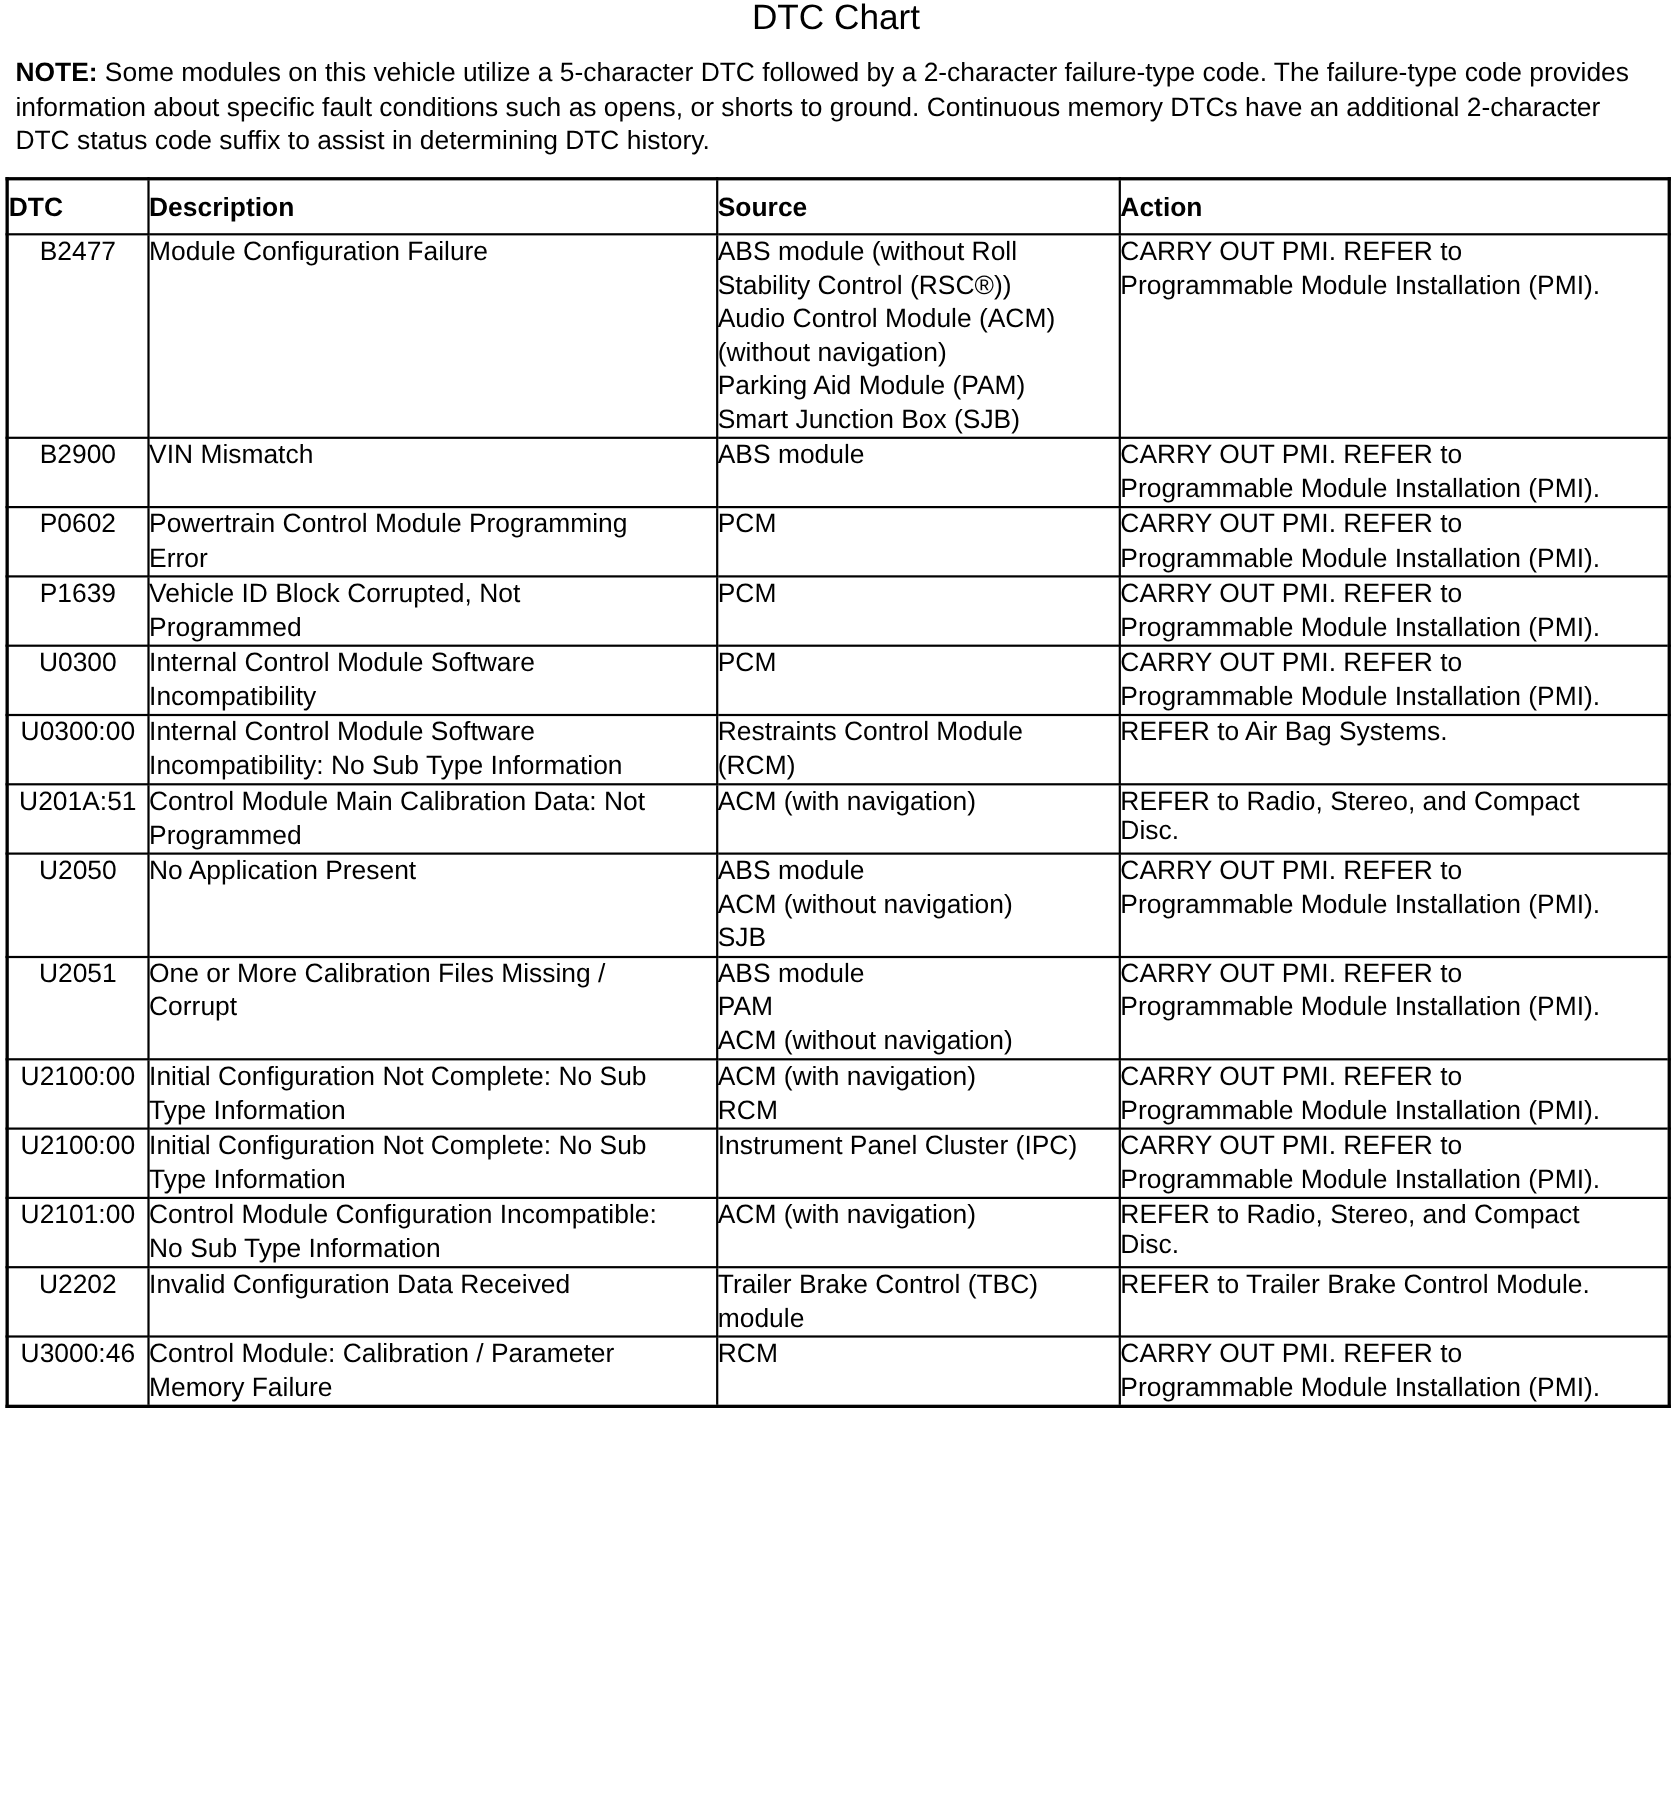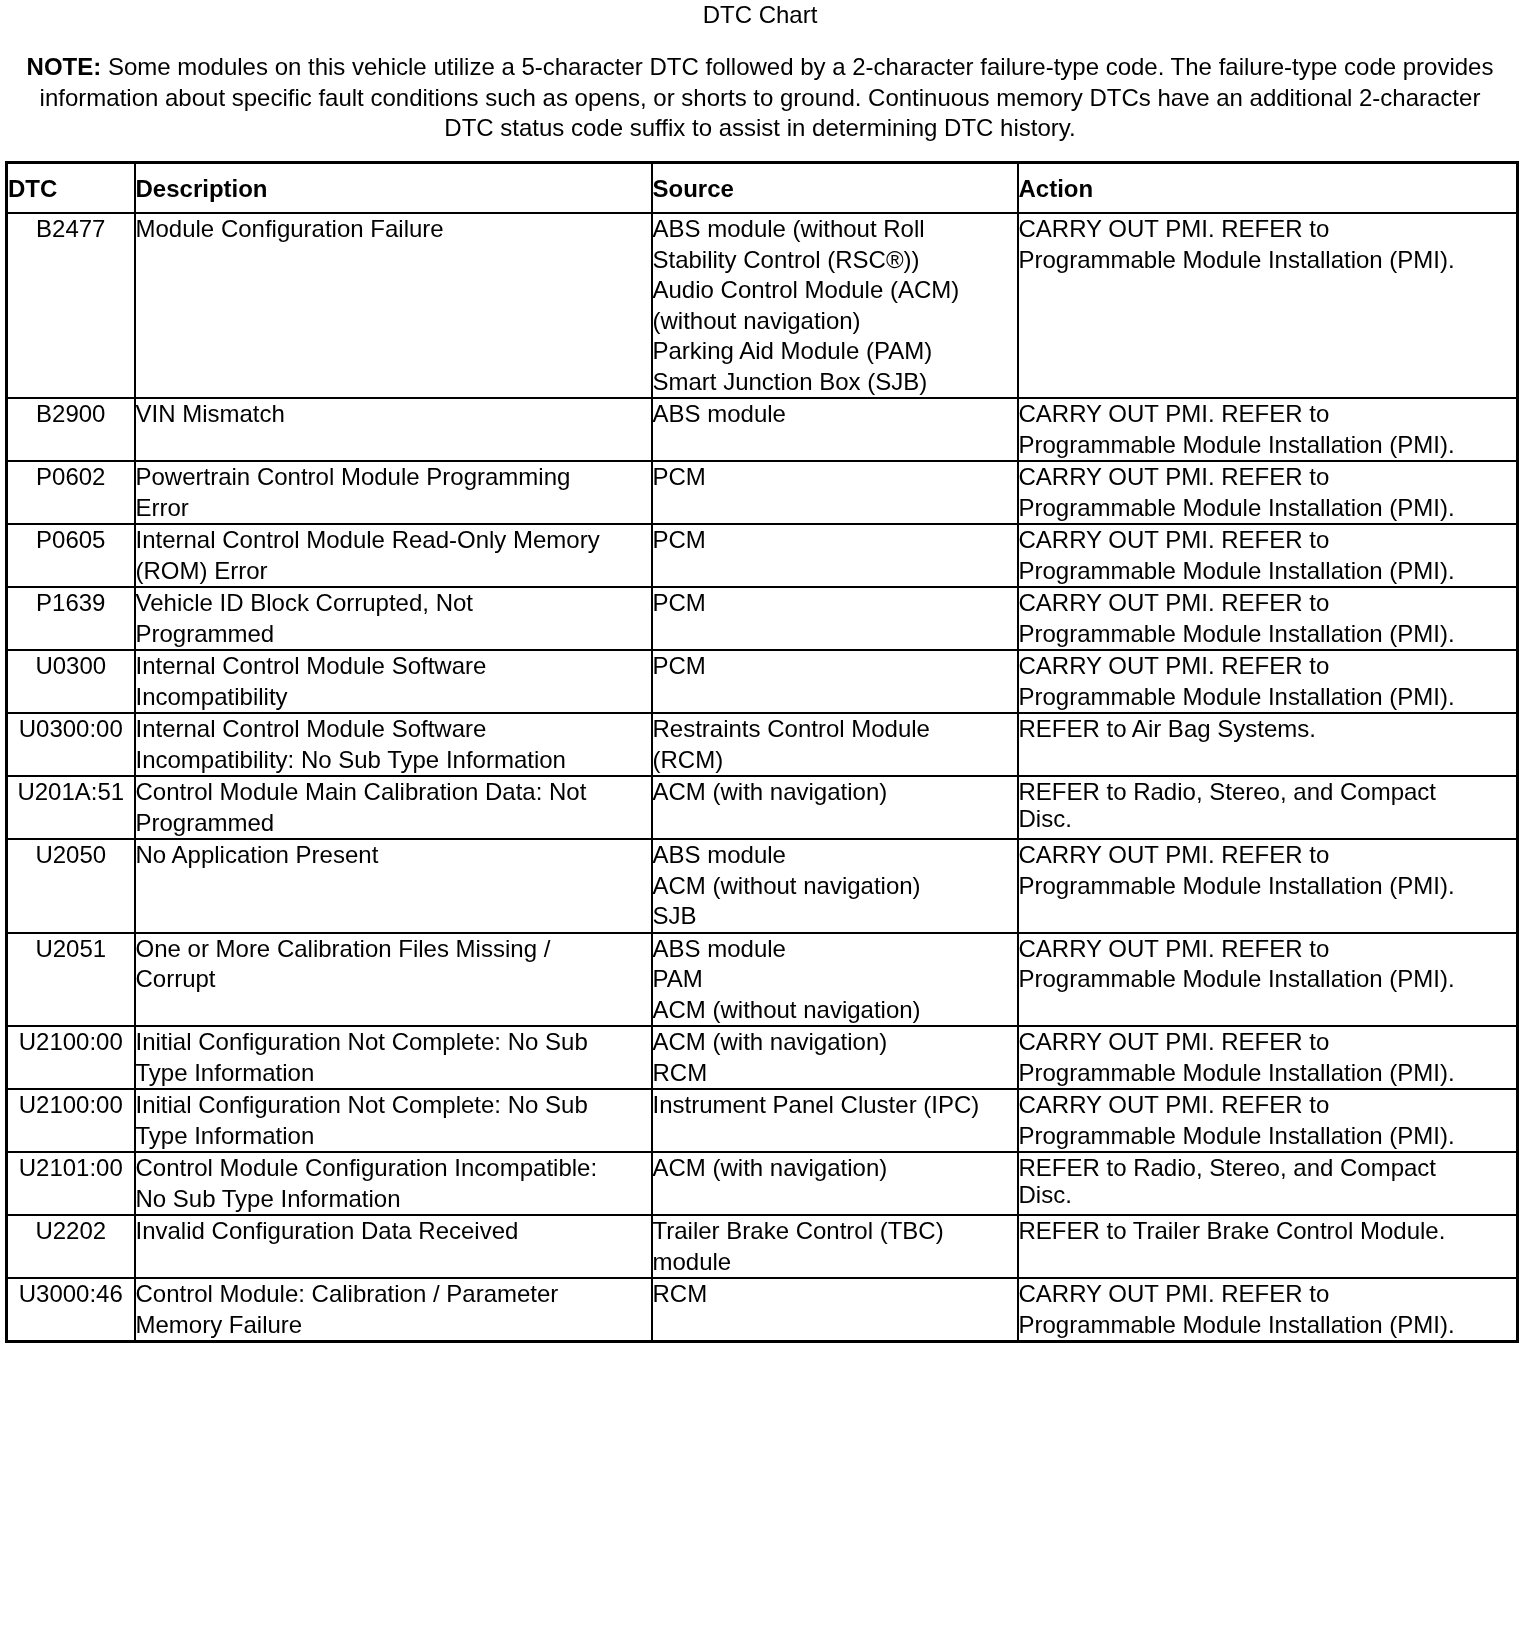--- a/index.html
+++ b/index.html
@@ -14,29 +14,29 @@
       font-family: "Liberation Sans", sans-serif;
       color: #000000;
       overflow: hidden;
     }
     .doc-title {
       position: absolute;
       top: 0;
       left: 0;
       width: 1520px;
       text-align: center;
-      font-size: 24px;
+      font-size: 32px;
       line-height: 30px;
     }
     .note {
       position: absolute;
       top: 52px;
       left: 14px;
       width: 1492px;
-      text-align: center;
+      text-align: left;
       font-size: 24px;
       line-height: 30.5px;
     }
     .note b {
       font-weight: bold;
     }
     table.dtc {
       position: absolute;
       top: 161px;
       left: 5px;
@@ -143,34 +143,20 @@
         </td>
     <td class="c-src">
           <span class="line">PCM</span>
         </td>
     <td class="c-act">
           <span class="line">CARRY OUT PMI. REFER to</span>
           <span class="line">Programmable Module Installation (PMI).</span>
         </td>
   </tr>
       <tr>
-    <td class="c-dtc"><span>P0605</span></td>
-    <td class="c-desc">
-          <span class="line">Internal Control Module Read-Only Memory</span>
-          <span class="line">(ROM) Error</span>
-        </td>
-    <td class="c-src">
-          <span class="line">PCM</span>
-        </td>
-    <td class="c-act">
-          <span class="line">CARRY OUT PMI. REFER to</span>
-          <span class="line">Programmable Module Installation (PMI).</span>
-        </td>
-  </tr>
-      <tr>
     <td class="c-dtc"><span>P1639</span></td>
     <td class="c-desc">
           <span class="line">Vehicle ID Block Corrupted, Not</span>
           <span class="line">Programmed</span>
         </td>
     <td class="c-src">
           <span class="line">PCM</span>
         </td>
     <td class="c-act">
           <span class="line">CARRY OUT PMI. REFER to</span>

